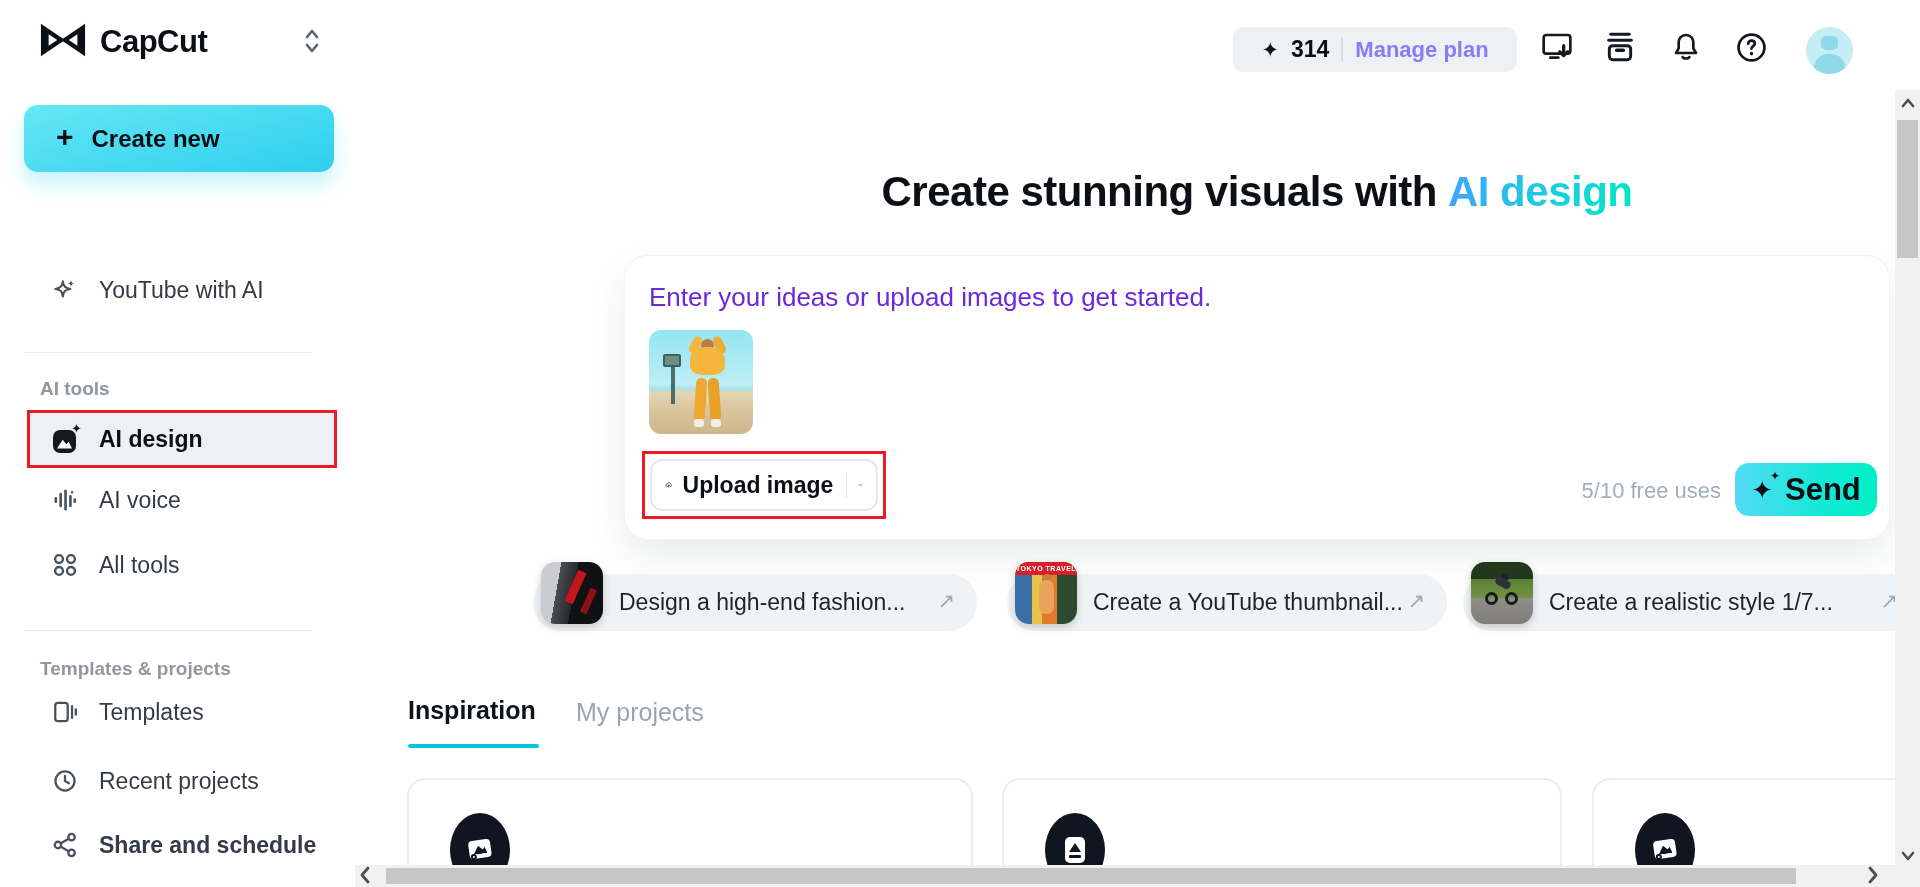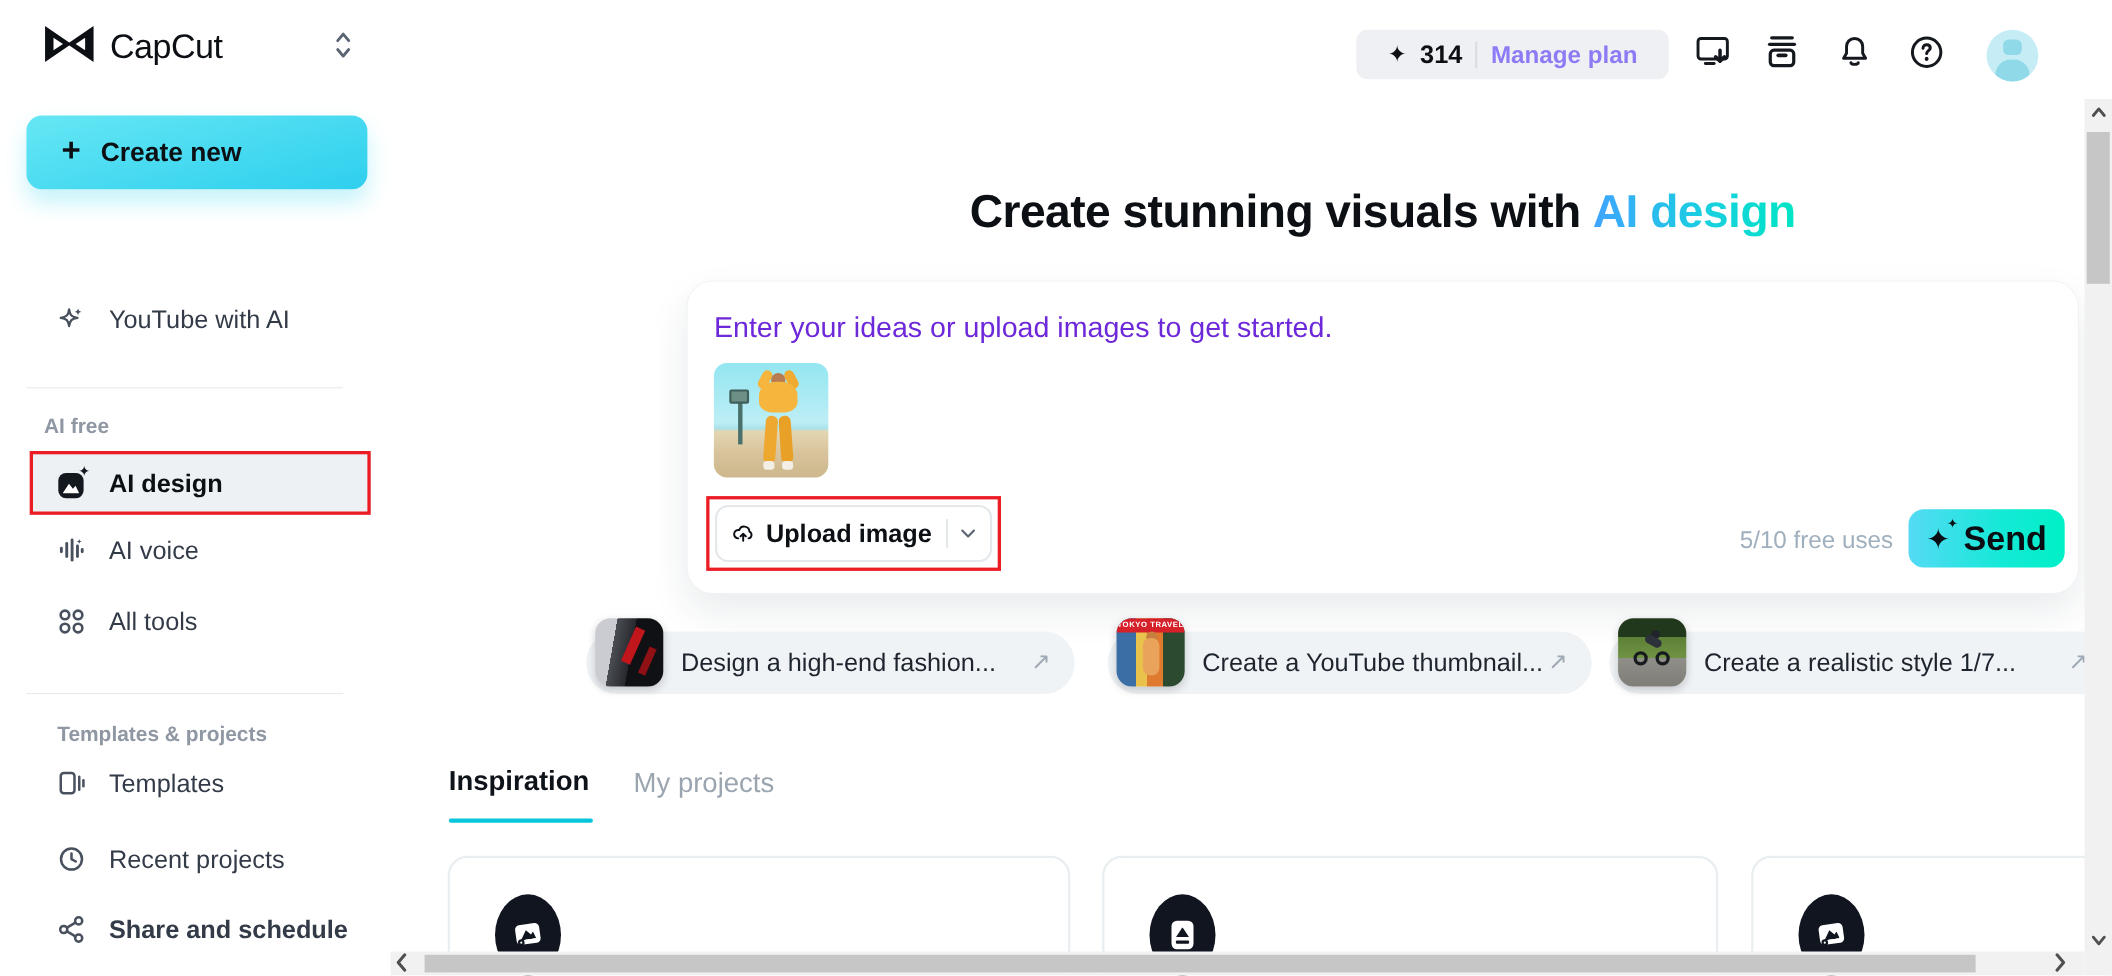--- a/index.html
+++ b/index.html
@@ -2,21 +2,21 @@
 <html><head>
 <meta charset="utf-8">
 <style>
   * { margin:0; padding:0; box-sizing:border-box; }
   html,body { background:#ffffff; }
   body { font-family:"Liberation Sans", sans-serif; }
   #canvas { position:relative; width:1920px; height:887px; background:#fff; overflow:hidden; }
 
   
   .logo-wrap { position:absolute; left:40px; top:20px; display:flex; align-items:center; gap:14px; }
-  .brand { font-size:31px; font-weight:400; color:#0c0f14; letter-spacing:-0.5px; }
+  .brand { font-size:31px; font-weight:700; color:#0c0f14; letter-spacing:-0.5px; }
   .logo-chevrons { position:absolute; left:303px; top:26px; }
   .credits-badge { position:absolute; left:1233px; top:27px; width:284px; height:45px; background:#eef0f3; border-radius:10px; display:flex; align-items:center; justify-content:center; gap:12px; }
   .credits-badge .spark { font-size:21px; color:#0c0f14; }
   .credits-badge .num { font-size:23px; font-weight:700; color:#0c0f14; }
   .credits-badge .vdiv { width:2px; height:24px; background:#d9dde2; }
   .credits-badge .plan { font-size:22px; font-weight:700; color:#8d7bf6; }
   .hicon { position:absolute; top:30px; width:34px; height:34px; display:flex; align-items:center; justify-content:center; }
   .avatar { position:absolute; left:1806px; top:27px; width:47px; height:47px; border-radius:50%; background:#c6edf5; overflow:hidden; }
   .avatar .head { position:absolute; left:15px; top:9px; width:17px; height:14px; border-radius:5px; background:#8fd9e8; }
   .avatar .body { position:absolute; left:8px; top:27px; width:31px; height:22px; border-radius:14px 14px 0 0; background:#8fd9e8; }
@@ -51,21 +51,21 @@
   .upl-thumb .board { position:absolute; left:14px; top:24px; width:18px; height:13px; background:#6d8f86; border:2px solid #3f5f5a; border-radius:2px; }
   .upl-thumb .head { position:absolute; left:52px; top:9px; width:13px; height:13px; border-radius:50%; background:#b97c50; }
   .upl-thumb .hood { position:absolute; left:41px; top:17px; width:35px; height:28px; border-radius:45% 45% 35% 35%; background:#f6b53c; }
   .upl-thumb .armL { position:absolute; left:42px; top:6px; width:9px; height:18px; border-radius:5px; background:#f6b53c; transform:rotate(28deg); }
   .upl-thumb .armR { position:absolute; left:66px; top:6px; width:9px; height:18px; border-radius:5px; background:#f0ac32; transform:rotate(-28deg); }
   .upl-thumb .legL { position:absolute; left:46px; top:48px; width:11px; height:43px; border-radius:5px; background:#efa82f; transform:rotate(4deg); }
   .upl-thumb .legR { position:absolute; left:60px; top:48px; width:11px; height:43px; border-radius:5px; background:#e9a027; transform:rotate(-4deg); }
   .upl-thumb .shoeL { position:absolute; left:45px; top:89px; width:10px; height:8px; border-radius:3px; background:#f3efe6; }
   .upl-thumb .shoeR { position:absolute; left:62px; top:89px; width:10px; height:8px; border-radius:3px; background:#f3efe6; }
 
-  .upload-annot { position:absolute; left:17px; top:195px; width:268px; height:68px; border:3px solid #ec1c24; }
+  .upload-annot { position:absolute; left:17px; top:195px; width:244px; height:68px; border:3px solid #ec1c24; }
   .upload-btn { position:absolute; left:5px; top:5px; right:5px; bottom:5px; background:#fff; border:2px solid #e4e8eb; border-radius:12px; display:flex; align-items:center; padding:0 13px; cursor:pointer; }
   .upload-btn .lbl { font-size:23px; font-weight:700; color:#0c0f14; margin-left:10px; white-space:nowrap; }
   .upload-btn .vdiv { width:2px; height:26px; background:#e4e8eb; margin:0 11px 0 13px; }
   .free-uses { position:absolute; right:168px; top:222px; font-size:22px; color:#9fafbd; }
   .send-btn { position:absolute; right:12px; top:207px; width:142px; height:53px; border-radius:14px; background:linear-gradient(90deg,#55daf5 0%,#14e9d6 60%,#00f0c6 100%); display:flex; align-items:center; justify-content:center; gap:12px; cursor:pointer; }
   .send-btn .spark { position:relative; font-size:26px; color:#0a0d12; line-height:1; }
   .send-btn .spark .mini { position:absolute; right:-7px; top:-7px; font-size:12px; }
   .send-btn .lbl { font-size:31px; font-weight:700; color:#0a0d12; }
 
   
@@ -184,21 +184,21 @@
 
   <div class="side-item" style="top:262px;">
     <svg width="26" height="26" viewBox="0 0 24 24" fill="none" stroke="#49505e" stroke-width="1.9" stroke-linejoin="round">
       <path d="M10 4 C10.8 9 12 10.2 17 11 C12 11.8 10.8 13 10 18 C9.2 13 8 11.8 3 11 C8 10.2 9.2 9 10 4 Z"></path>
       <path d="M17.5 3 C17.8 4.8 18.7 5.7 20.5 6 C18.7 6.3 17.8 7.2 17.5 9 C17.2 7.2 16.3 6.3 14.5 6 C16.3 5.7 17.2 4.8 17.5 3 Z" fill="#49505e" stroke="none"></path>
     </svg>
     <span class="lbl">YouTube with AI</span>
   </div>
 
   <div class="side-div" style="top:352px;"></div>
-  <div class="side-sec" style="top:378px;">AI free</div>
+  <div class="side-sec" style="top:378px;">AI tools</div>
 
   <div class="ai-design-item">
     <span class="ai-design-ico">
       <span class="sq"></span>
         <span class="mt"></span>
         <span class="st">✦</span>
     </span>
     <span class="lbl">AI design</span>
   </div>
 
@@ -218,21 +218,21 @@
     <svg width="26" height="26" viewBox="0 0 24 24" fill="none" stroke="#49505e" stroke-width="2.2">
       <circle cx="6.5" cy="6.5" r="3.6"></circle>
         <circle cx="17.5" cy="6.5" r="3.6"></circle>
       <circle cx="6.5" cy="17.5" r="3.6"></circle>
         <circle cx="17.5" cy="17.5" r="3.6"></circle>
     </svg>
     <span class="lbl">All tools</span>
   </div>
 
   <div class="side-div" style="top:630px;"></div>
-  <div class="side-sec" style="top:658px;margin-left:12px;">Templates &amp; projects</div>
+  <div class="side-sec" style="top:658px;">Templates &amp; projects</div>
 
   <div class="side-item" style="top:684px;">
     <svg width="26" height="26" viewBox="0 0 24 24" fill="none" stroke="#49505e" stroke-width="2.1" stroke-linecap="round">
       <rect x="3" y="3.5" width="11.5" height="17" rx="2.5"></rect>
       <path d="M18.5 6.5 v11"></path>
       <path d="M22 9.5 v5"></path>
     </svg>
     <span class="lbl">Templates</span>
   </div>
 

